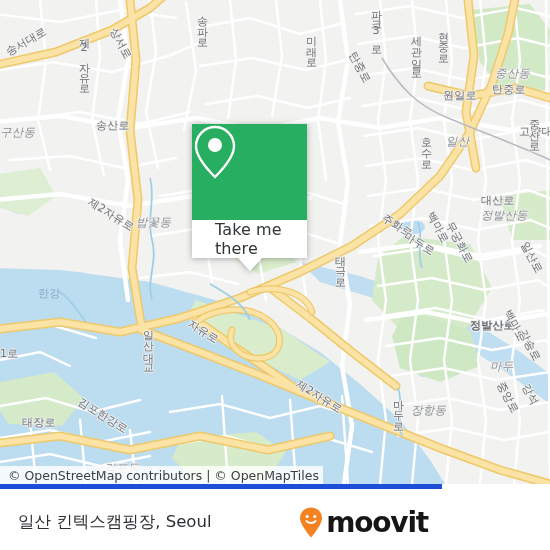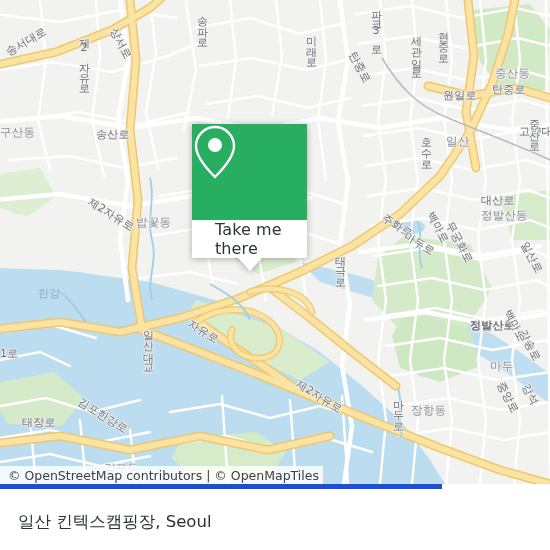--- a/index.html
+++ b/index.html
@@ -21,21 +21,21 @@
     line-height:1.05;
     white-space:nowrap;
     letter-spacing:.2px;
     font-family:"DejaVu Sans","Liberation Sans",sans-serif;
     text-shadow:
       0 0 2px #f2f2f0, 0 0 2px #f2f2f0, 1px 0 1px #f2f2f0, -1px 0 1px #f2f2f0,
       0 1px 1px #f2f2f0, 0 -1px 1px #f2f2f0;
     pointer-events:none;
   }
   .maplabel.vert{writing-mode:vertical-rl;text-orientation:upright;}
-  .maplabel.place{color:#8b8f96;font-size:11.5px;}
+  .maplabel.place{color:#8b8f96;font-size:11.5px;font-style:italic;}
   .maplabel.water{color:#8aa9c4;text-shadow:0 0 2px #bcdcf0,0 0 2px #bcdcf0;}
   .maplabel.rot-30{transform:rotate(-30deg);transform-origin:left top;}
   .maplabel.rot-32{transform:rotate(32deg);transform-origin:left top;}
   .maplabel.rot-62{transform:rotate(62deg);transform-origin:left top;}
 
   
   .callout{
     position:absolute;left:192px;top:124px;width:115px;
     filter:drop-shadow(0 1px 3px rgba(0,0,0,.30));
   }
@@ -244,21 +244,21 @@
         <div class="maplabel rot-62" style="left: 118px; top: 26px;">상서로</div>
         <div class="maplabel vert" style="left: 196px; top: 8px;">송파로</div>
         <div class="maplabel vert" style="left: 305px; top: 28px;">미래로</div>
         <div class="maplabel vert" style="left: 370px; top: 2px;">파크3로</div>
         <div class="maplabel rot-62" style="left: 357px; top: 50px;">탄중로</div>
         <div class="maplabel vert" style="left: 437px; top: 24px;">현중로</div>
         <div class="maplabel vert" style="left: 410px; top: 28px;">세관일로</div>
         <div class="maplabel place" style="left: 495px; top: 67px;">중산동</div>
         <div class="maplabel" style="left: 443px; top: 90px;">원일로</div>
         <div class="maplabel" style="left: 492px; top: 84px;">탄중로</div>
-        <div class="maplabel" style="left: 96px; top: 120px; margin-top: 9px;">송산로</div>
+        <div class="maplabel" style="left: 96px; top: 120px;">송산로</div>
         <div class="maplabel place" style="left: 0px; top: 126px;">구산동</div>
         <div class="maplabel place" style="left: 446px; top: 135px;">일산</div>
         <div class="maplabel" style="left: 519px; top: 126px;">고양대</div>
         <div class="maplabel vert" style="left: 528px; top: 112px;">중산로</div>
         <div class="maplabel vert" style="left: 420px; top: 130px;">호수로</div>
         <div class="maplabel rot-32" style="left: 92px; top: 196px;">제2자유로</div>
         <div class="maplabel place" style="left: 136px; top: 216px;">밥꽃동</div>
         <div class="maplabel" style="left: 440px; top: 195px; padding-left: 41px;">대산로</div>
         <div class="maplabel place" style="left: 481px; top: 209px;">정발산동</div>
         <div class="maplabel rot-32" style="left: 386px; top: 212px;">주화로</div>
@@ -296,15 +296,24 @@
         <span class="cta">Take me there</span>
       </div>
       <div class="tail"></div>
     </div>
 
     <div class="attrib">© OpenStreetMap contributors | © OpenMapTiles</div>
   </div>
 
   <div class="footer">
     <div class="title">일산 킨텍스캠핑장, Seoul</div>
+    <div class="brand">
+      <svg width="26" height="32" viewBox="0 0 26 32">
+        <path d="M13 31 C13 31 2 18.5 2 11.8 C2 5.6 6.9 1 13 1 C19.1 1 24 5.6 24 11.8 C24 18.5 13 31 13 31 Z" fill="#F58220"></path>
+        <circle cx="9.2" cy="10" r="1.6" fill="#ffffff"></circle>
+        <circle cx="16.8" cy="10" r="1.6" fill="#ffffff"></circle>
+        <path d="M8.4 14.6 C10 17.2 16 17.2 17.6 14.6" stroke="#ffffff" stroke-width="1.9" fill="none" stroke-linecap="round"></path>
+      </svg>
+      <span class="wordmark">moovit</span>
+    </div>
   </div>
 
 </div>
 
 </body></html>

